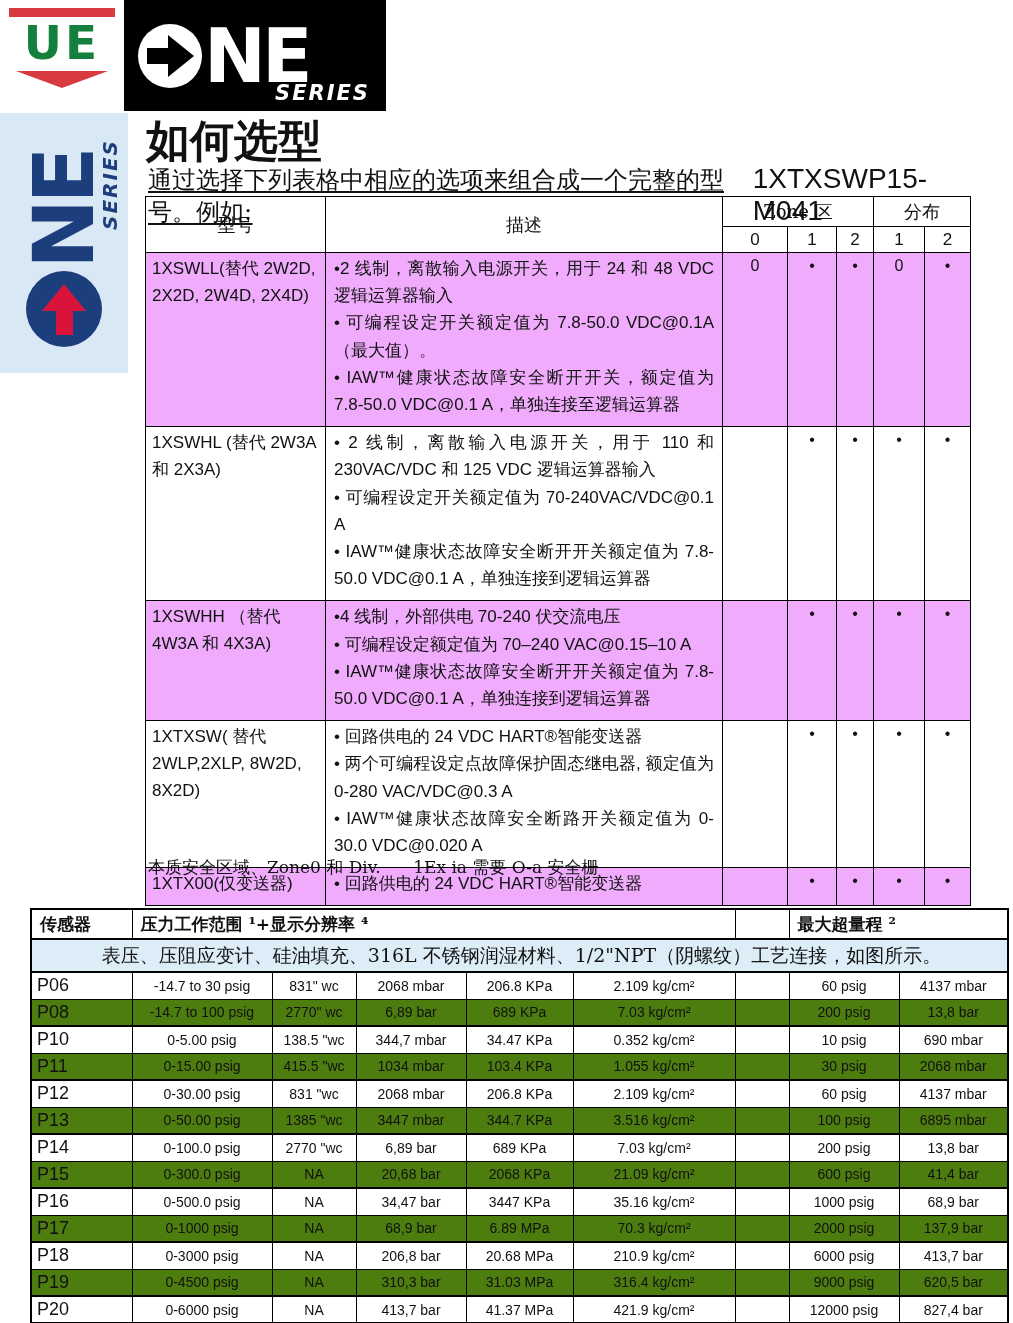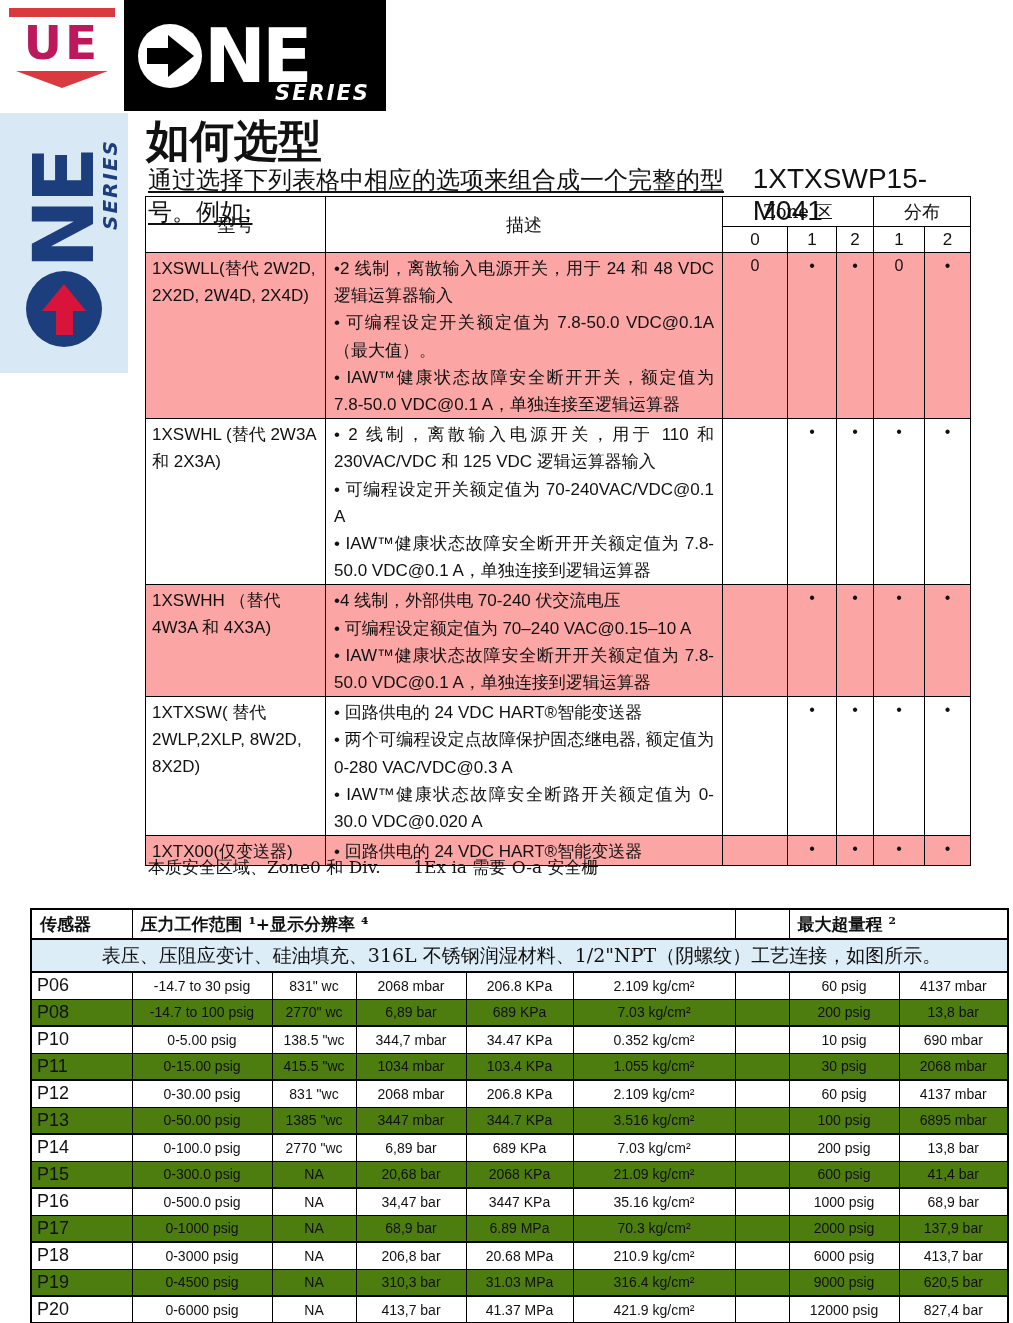--- a/index.html
+++ b/index.html
@@ -2,21 +2,21 @@
 <html><head>
 <meta charset="utf-8">
 <style>
   * { margin:0; padding:0; box-sizing:border-box; }
   html,body { width:1013px; height:1323px; background:#fff; font-family:"Liberation Sans", sans-serif; color:#111; }
   body { position:relative; overflow:hidden; }
 
   
   .ue-logo { position:absolute; left:5px; top:8px; width:114px; height:88px; }
   .ue-bar { width:106px; height:9px; background:#d93a40; margin:0 auto 3px auto; }
-  .ue-letters { font-family:"DejaVu Sans", sans-serif; font-weight:bold; font-size:47px; line-height:46px; color:#be185d; text-align:center; letter-spacing:3px; }
+  .ue-letters { font-family:"DejaVu Sans", sans-serif; font-weight:bold; font-size:47px; line-height:46px; color:#15803d; text-align:center; letter-spacing:3px; }
   .ue-chevron { width:0; height:0; margin:5px auto 0 auto; border-left:46px solid transparent; border-right:46px solid transparent; border-top:17px solid #d93a40; }
 
   .one-logo { position:absolute; left:124px; top:0; width:262px; height:111px; background:#000; display:flex; align-items:center; padding-left:14px; }
   .one-o { width:64px; height:64px; border-radius:50%; background:#fff; position:relative; flex:0 0 auto; }
   .arr-stem { position:absolute; background:#000; }
   .one-o .arr-stem { left:9px; top:24px; width:24px; height:16px; }
   .arr-head { position:absolute; width:0; height:0; }
   .one-o .arr-head { left:30px; top:11px; border-top:21px solid transparent; border-bottom:21px solid transparent; border-left:26px solid #000; }
   .one-ne { font-family:"DejaVu Sans", sans-serif; font-weight:bold; font-size:74px; line-height:64px; color:#fff; letter-spacing:-4px; margin-left:2px; }
   .one-series { position:absolute; right:16px; bottom:6px; color:#fff; font-style:italic; font-weight:bold; font-size:21px; letter-spacing:2px; font-family:"DejaVu Sans", sans-serif; }
@@ -35,23 +35,23 @@
 
   
   .t1-wrap { position:absolute; left:145px; top:196px; }
   table { border-collapse:collapse; table-layout:fixed; }
   .t1 { width:825px; }
   .t1 td, .t1 th { border:1px solid #000; vertical-align:top; font-weight:normal; }
   .t1 th { vertical-align:middle; text-align:center; }
   .t1 .hdr-cn { font-family:"DejaVu Serif", serif; font-size:18px; }
   .t1 .hdr-num { font-family:"Liberation Sans", sans-serif; font-size:17px; }
   .t1 .model-cell { font-size:17px; line-height:27px; padding:2px 4px 0 6px; }
-  .t1 .desc-cell { font-size:17px; line-height:27.2px; padding:2px 8px 0 8px; text-align:justify; }
+  .t1 .desc-cell { font-size:17px; line-height:27.2px; padding:2px 8px 8px 8px; text-align:justify; }
   .t1 .mark-cell { text-align:center; font-size:16px; padding-top:4px; vertical-align:top; }
-  .t1 tr.shade td { background:#fca5a5; }
+  .t1 tr.shade td { background:#f0abfc; }
 
   .footnote { position:absolute; left:148px; top:856px; font-family:"DejaVu Serif", serif; font-size:17px; white-space:pre-wrap; }
 
   
   .t2-wrap { position:absolute; left:30px; top:908px; }
   .t2 { width:977px; border:2px solid #000; }
   .t2 td, .t2 th { border:1px solid #000; }
   .t2 th { font-family:"DejaVu Serif", serif; font-weight:bold; font-size:17px; text-align:left; padding:3px 6px 2px 8px; height:28px; vertical-align:middle; }
   .t2 .band td { background:#dcedf8; font-family:"DejaVu Serif", serif; font-size:19px; padding:3px 4px 2px 8px; border-top:2px solid #000; border-bottom:2px solid #000; height:30px; vertical-align:middle; }
   .t2 .code-cell { font-size:18px; text-align:left; padding-left:5px; }

